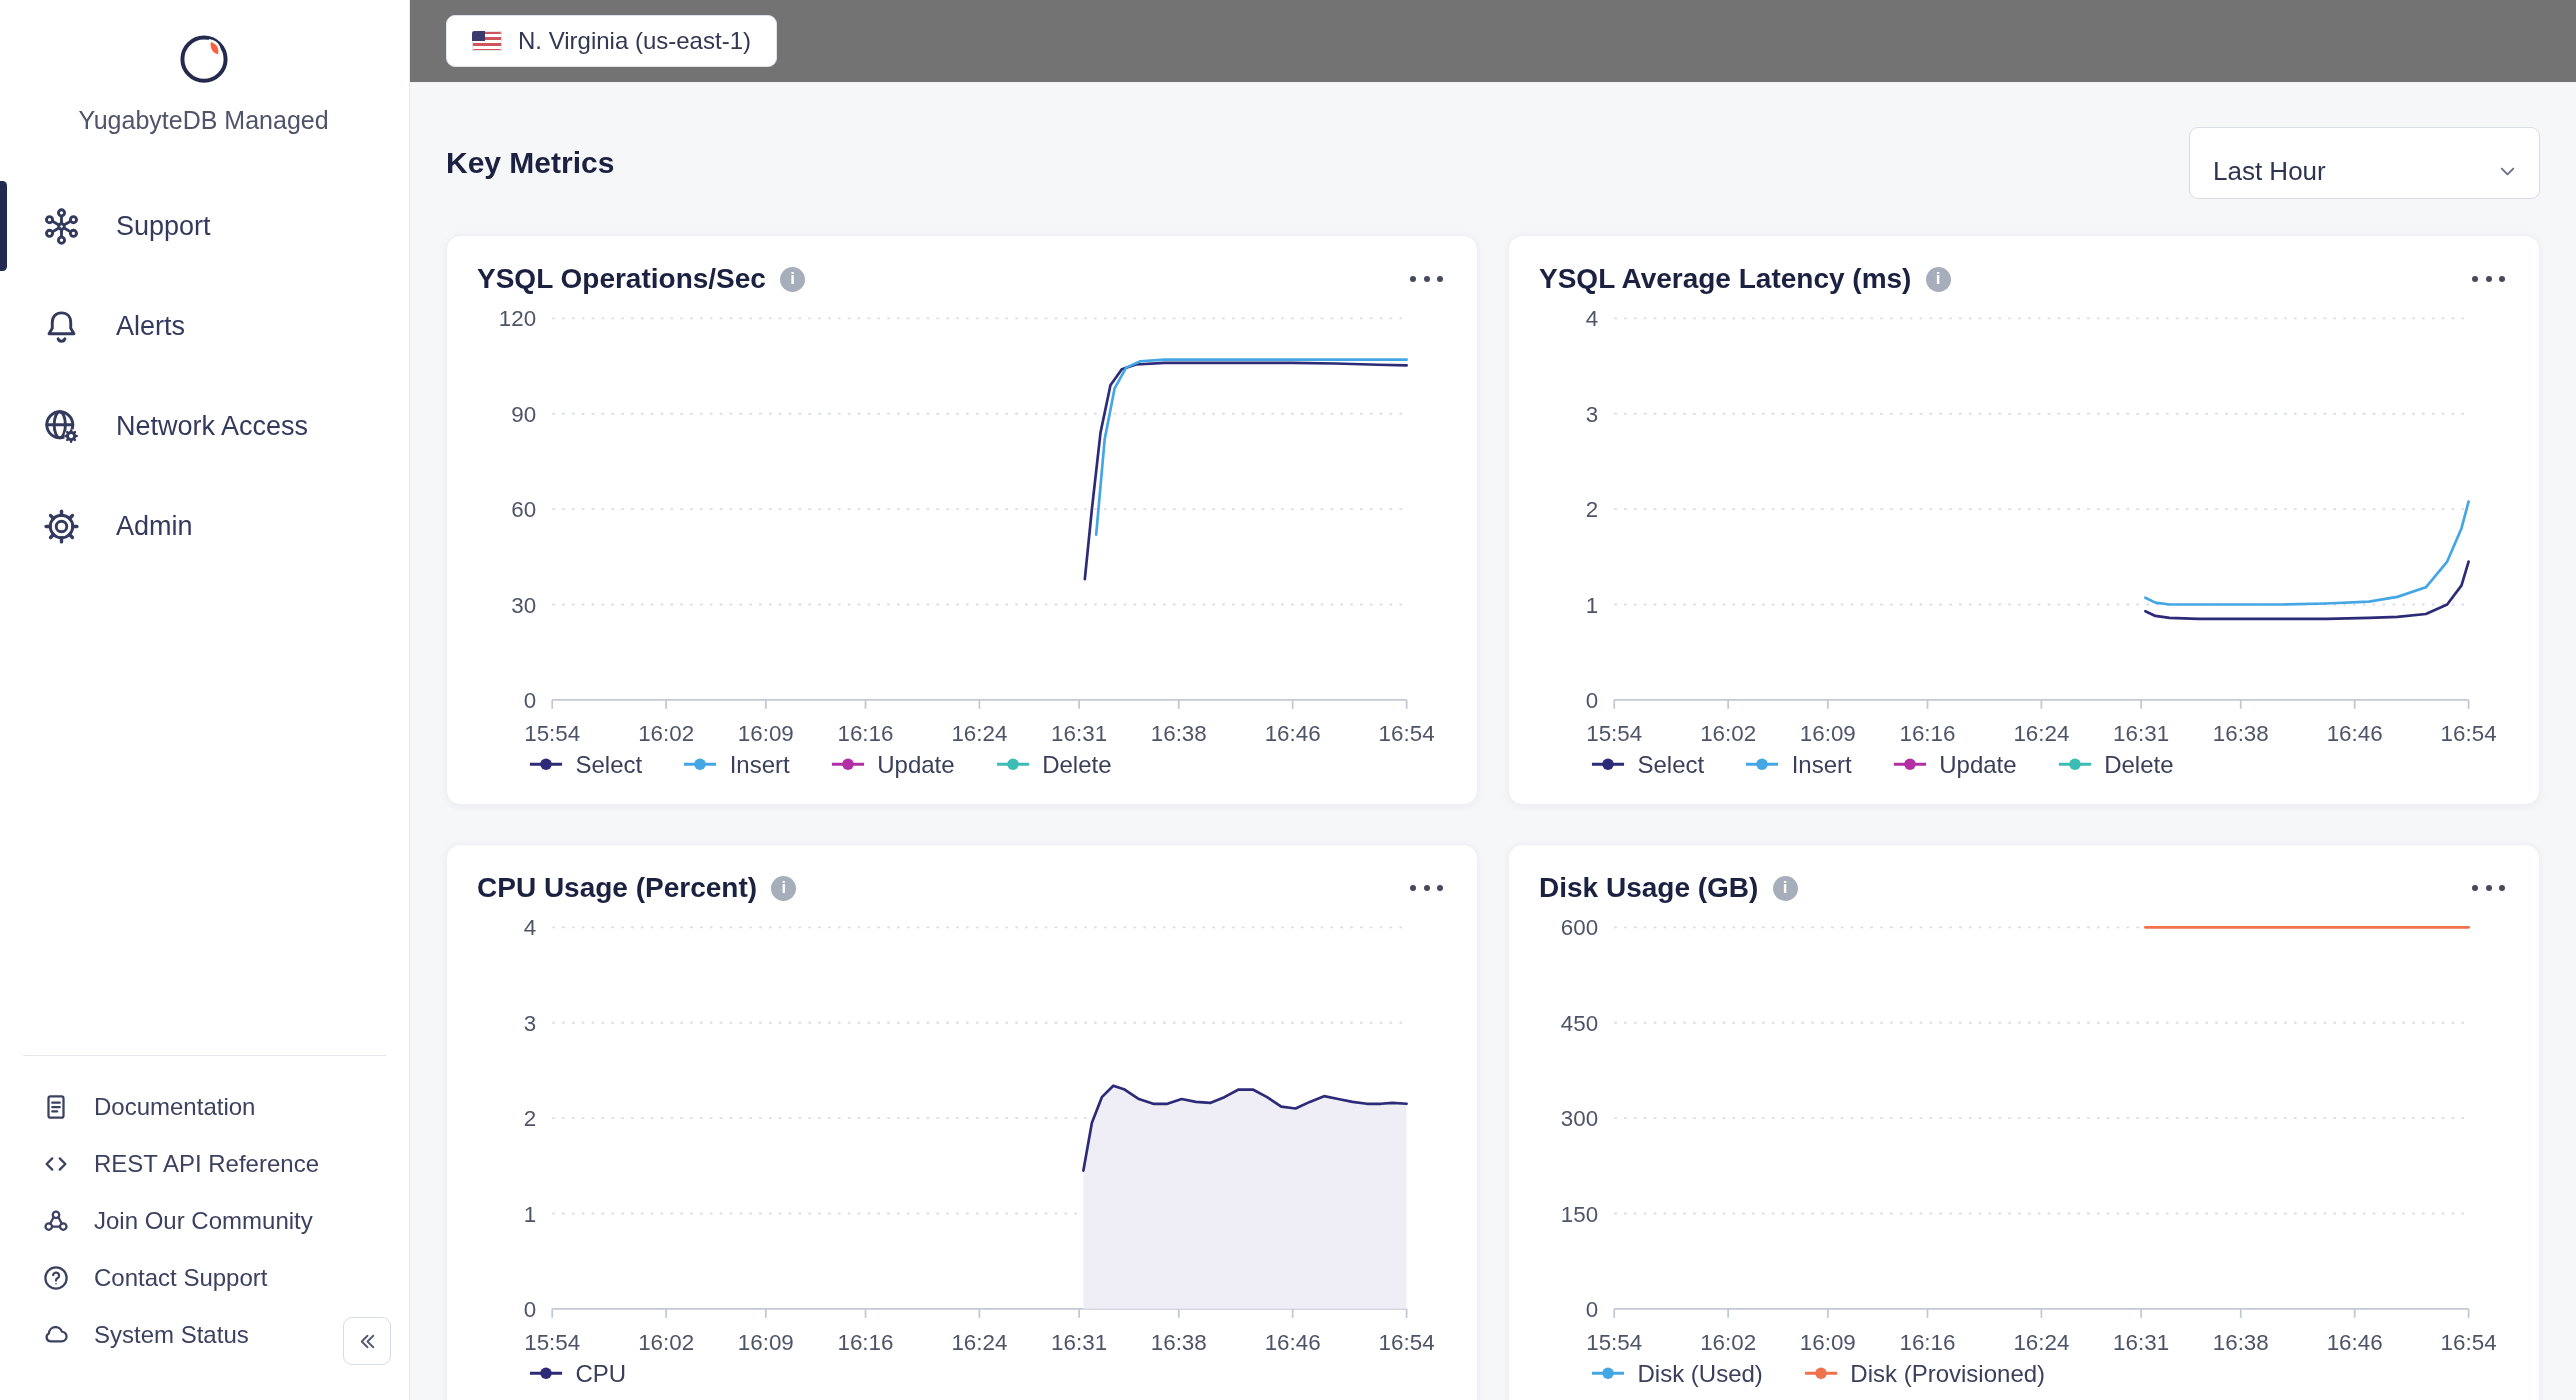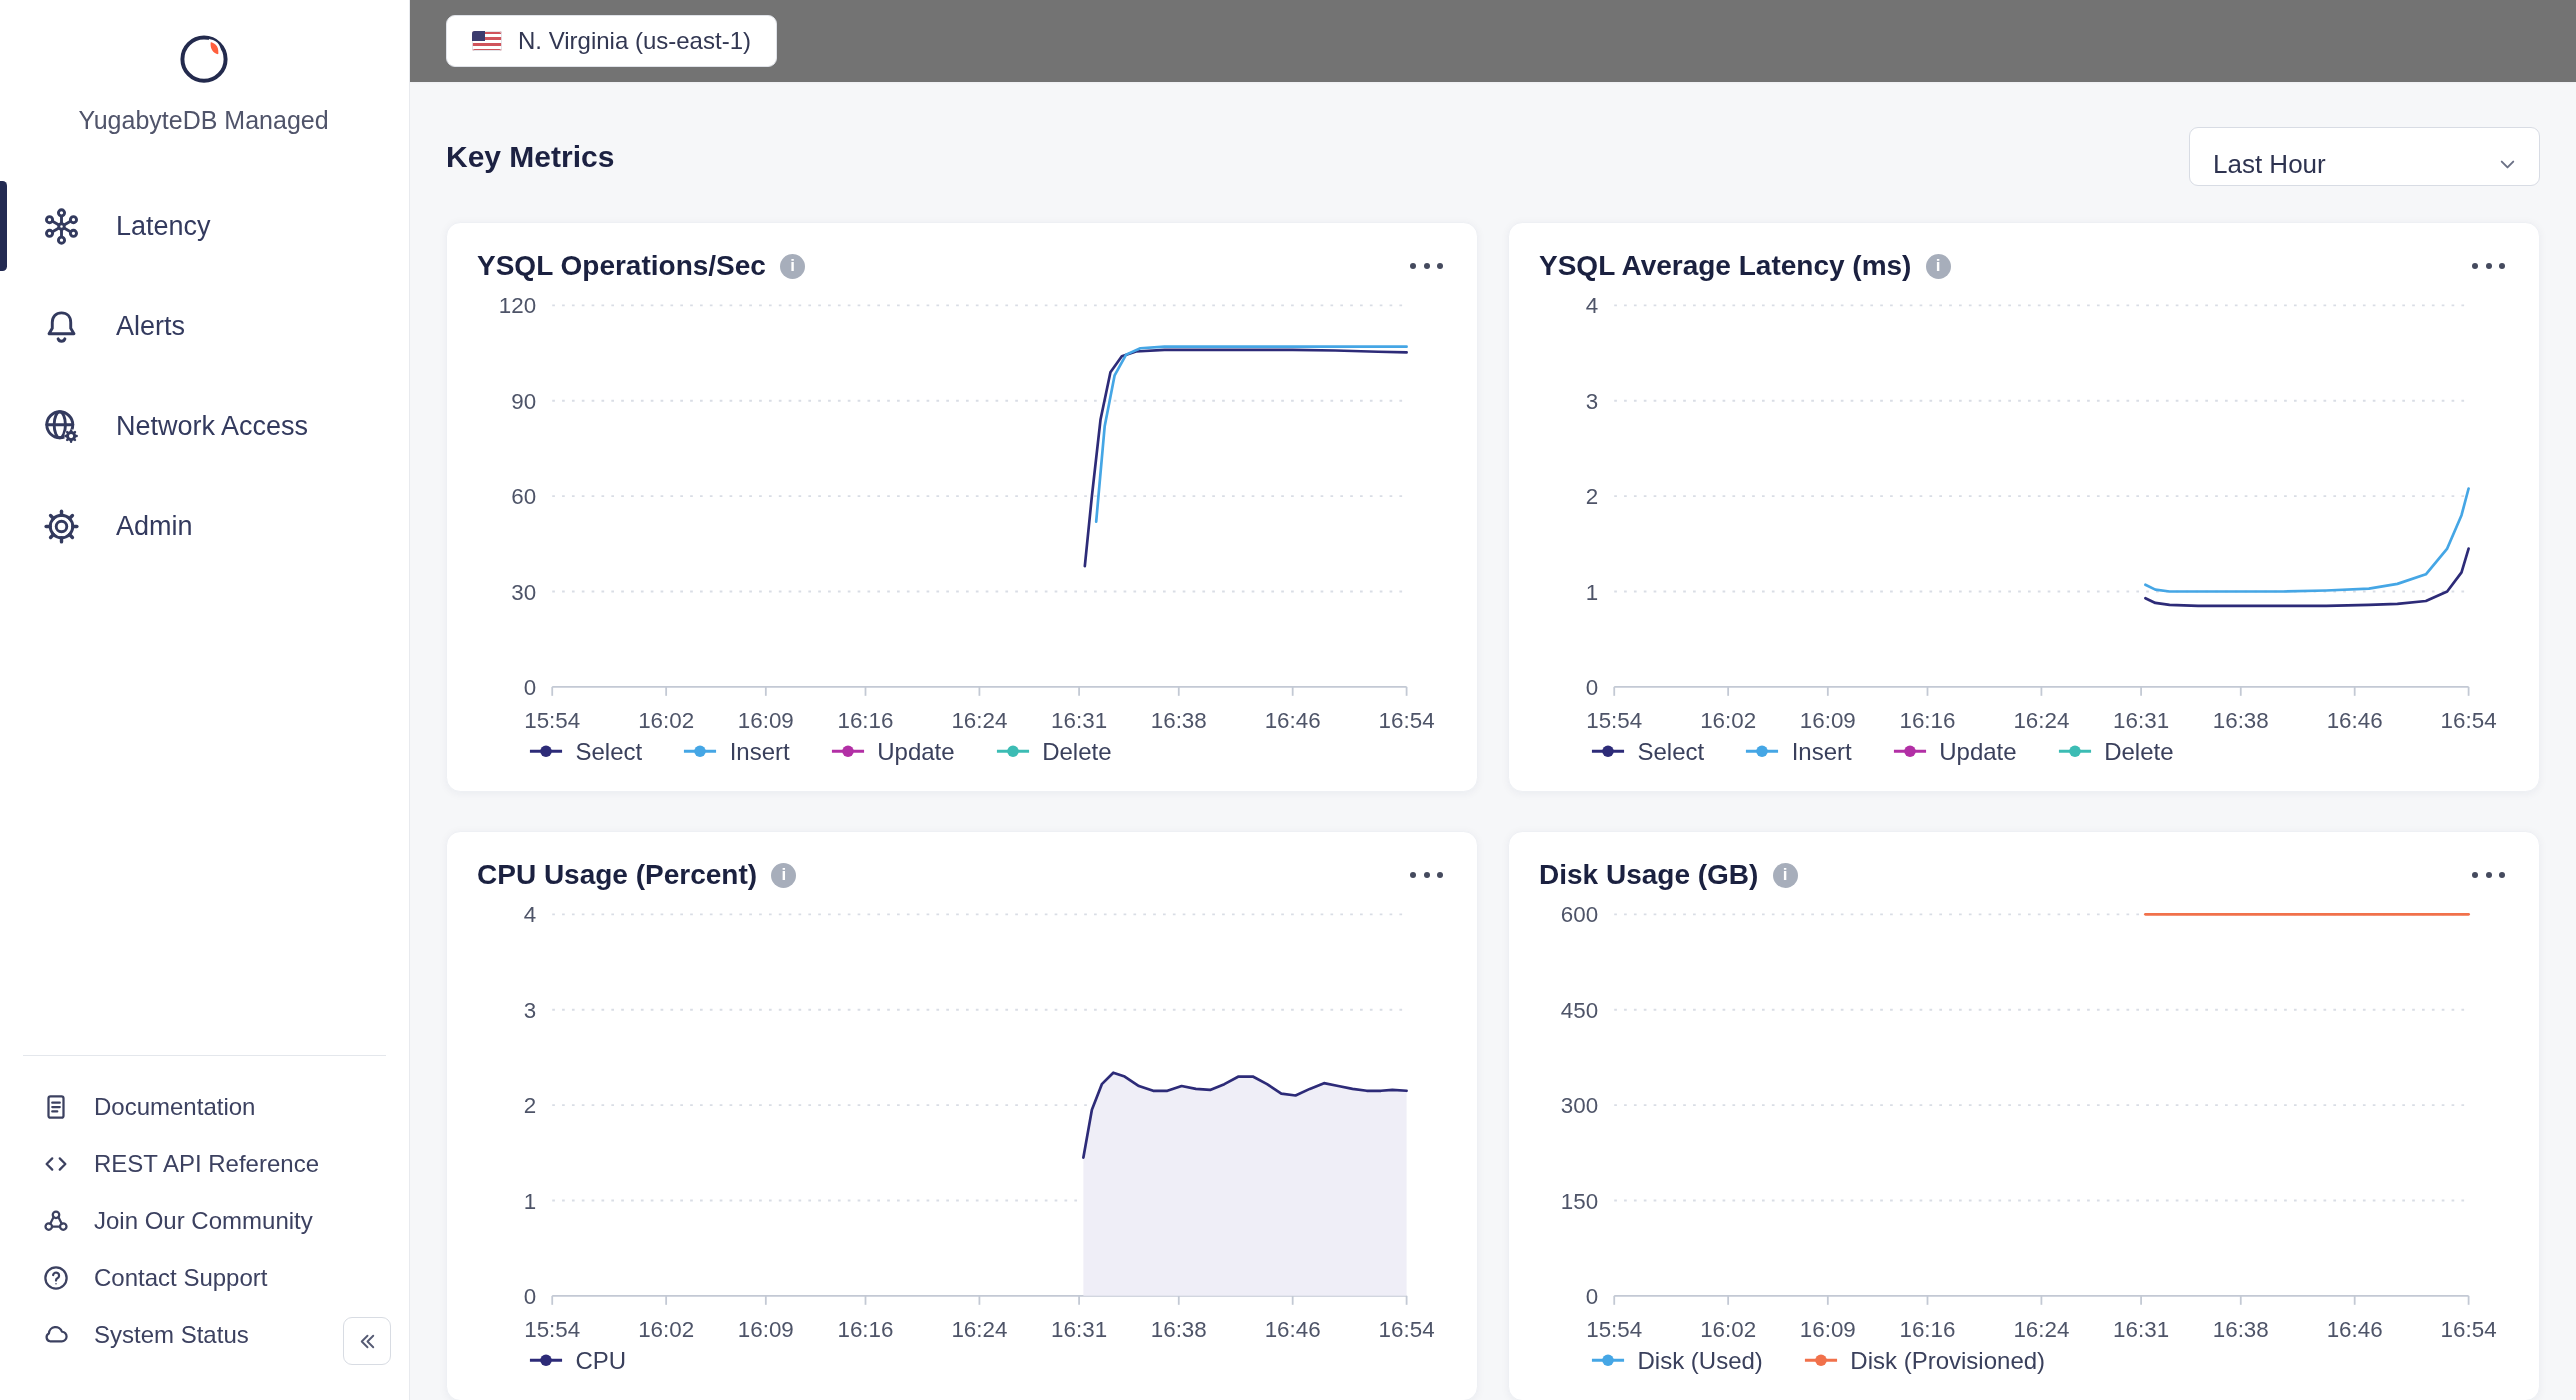--- a/index.html
+++ b/index.html
@@ -35,21 +35,21 @@
     border-radius:9px; background:#fff; height:52px; padding:0 25px; font-size:24px;
     color:#323752; cursor:pointer; }
   .flag { width:30px; height:20.6px; border-radius:2.7px; position:relative; overflow:hidden;
     background:repeating-linear-gradient(#d0545c 0 3px, #ffffff 3px 6px);
     box-shadow:0 0 0 0.9px #e3e3e8 inset; }
   .flag::before { content:""; position:absolute; left:0; top:0; width:13.4px; height:10.7px; background:#3c3b6e; }
 
   .content { padding:0 36px; }
   .metrics-header { display:flex; justify-content:space-between; align-items:center; margin-top:45px; }
   .metrics-title { font-size:30px; font-weight:700; color:#1c2142; margin:0; }
-  .dropdown { width:351px; height:59px; background:#fff; border:0.9px solid #d8dce4; border-radius:9px;
+  .dropdown { width:351px; height:72px; background:#fff; border:0.9px solid #d8dce4; border-radius:9px;
     display:flex; align-items:center; justify-content:space-between; padding:16px 20px 0 23px;
     font-size:26px; color:#2e3350; cursor:pointer; }
 
   .grid { display:grid; grid-template-columns:1fr 1fr; gap:39px 30px; margin-top:36px; }
   .card { background:#fff; border:0.9px solid #eef0f4; border-radius:14.3px;
     box-shadow:0 1.8px 9px rgba(23,31,70,.05); height:570px; padding:27px 30px 20px;
     display:flex; flex-direction:column; }
   .card-header { display:flex; align-items:center; flex-shrink:0; }
   .card-title { font-size:28px; font-weight:700; color:#1b2140; }
   .info-icon { width:25px; height:25px; border-radius:50%; background:#a7aebb; color:#fff;
@@ -84,21 +84,21 @@
           <line x1="6" y1="8.5" x2="18" y2="15.5"></line>
           <line x1="18" y1="8.5" x2="6" y2="15.5"></line>
         <circle cx="12" cy="4" r="1.8" fill="#fff"></circle>
           <circle cx="12" cy="20" r="1.8" fill="#fff"></circle>
         <circle cx="5" cy="8" r="1.8" fill="#fff"></circle>
           <circle cx="19" cy="8" r="1.8" fill="#fff"></circle>
         <circle cx="5" cy="16" r="1.8" fill="#fff"></circle>
           <circle cx="19" cy="16" r="1.8" fill="#fff"></circle>
         <circle cx="12" cy="12" r="1.6" fill="#fff"></circle>
       </svg>
-      <span>Latency</span>
+      <span>Support</span>
     </div>
     <div class="nav-item">
       <svg class="nav-icon icon" viewBox="0 0 24 24">
         <path d="M12 4c-3.3 0-5.4 2.3-5.4 5.6V13l-1.9 3.2h14.6L17.4 13V9.6C17.4 6.3 15.3 4 12 4z"></path>
         <path d="M10 19.2a2.1 2.1 0 0 0 4 0"></path>
       </svg>
       <span>Alerts</span>
     </div>
     <div class="nav-item">
       <svg class="nav-icon icon" viewBox="0 0 24 24">

